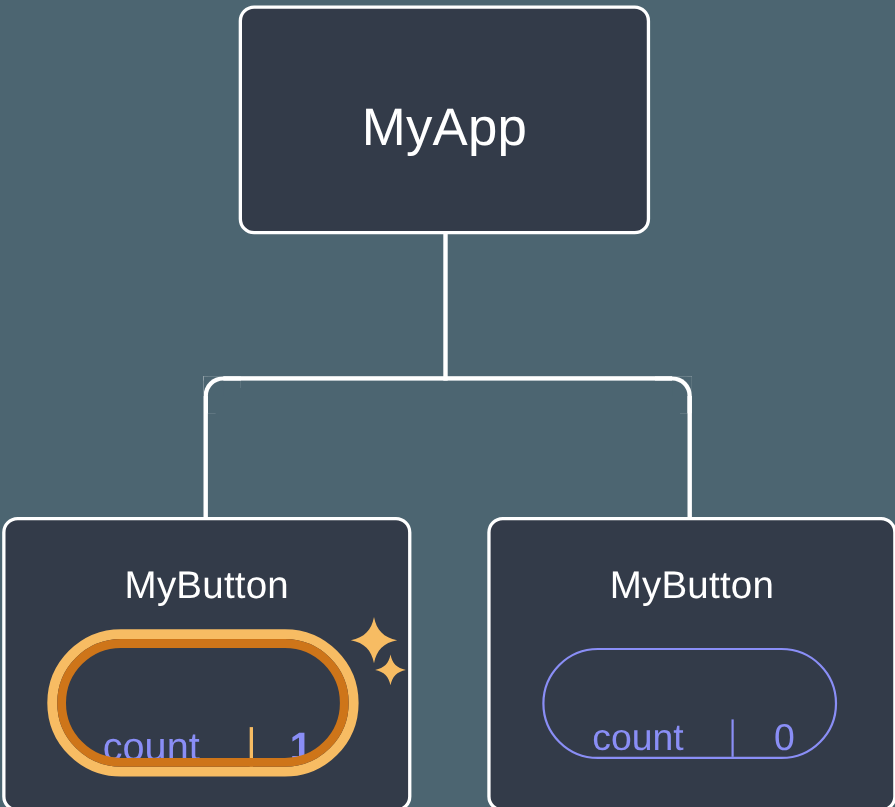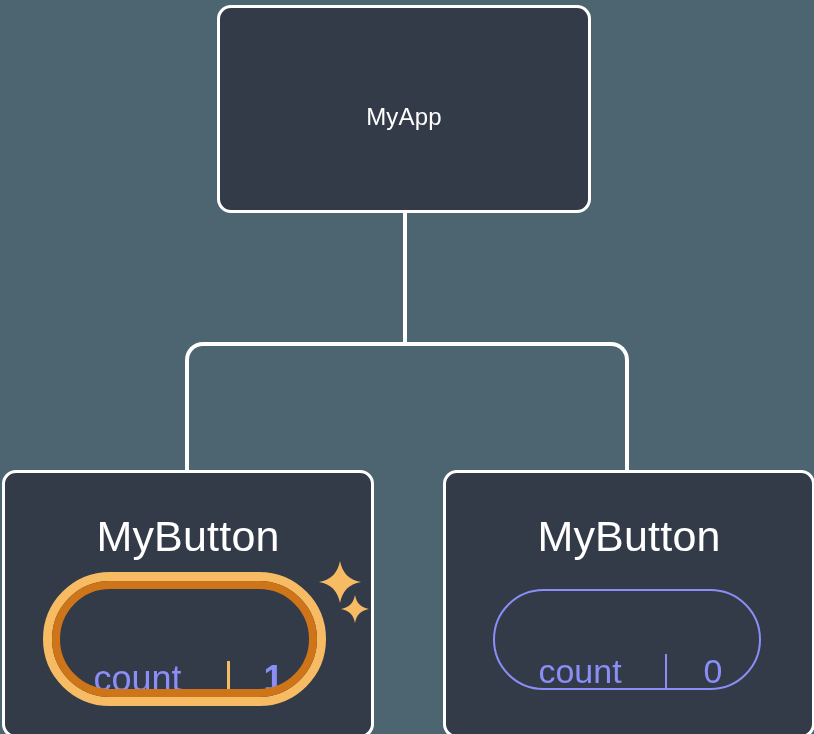--- a/index.html
+++ b/index.html
@@ -102,26 +102,26 @@
   }
   .card-child-right {
     left: 443px;
     top: 470px;
     width: 372px;
     height: 268px;
     padding-top: 42px;
   }
   .card-title {
     color: #ffffff;
-    font-size: 43px;
+    font-size: 35px;
     font-weight: 400;
     letter-spacing: 0.2px;
     line-height: 1;
   }
-  .card-root .card-title { font-size: 24px; margin-top: 16px; }
+  .card-root .card-title { font-size: 48px; margin-top: 16px; }
 
   
   .badge-wrap {
     position: absolute;
   }
   .badge-wrap-left  { left: 43px;  top: 572px; }
   .badge-wrap-right { left: 493px; top: 589px; }
 
   .badge {
     position: relative;

